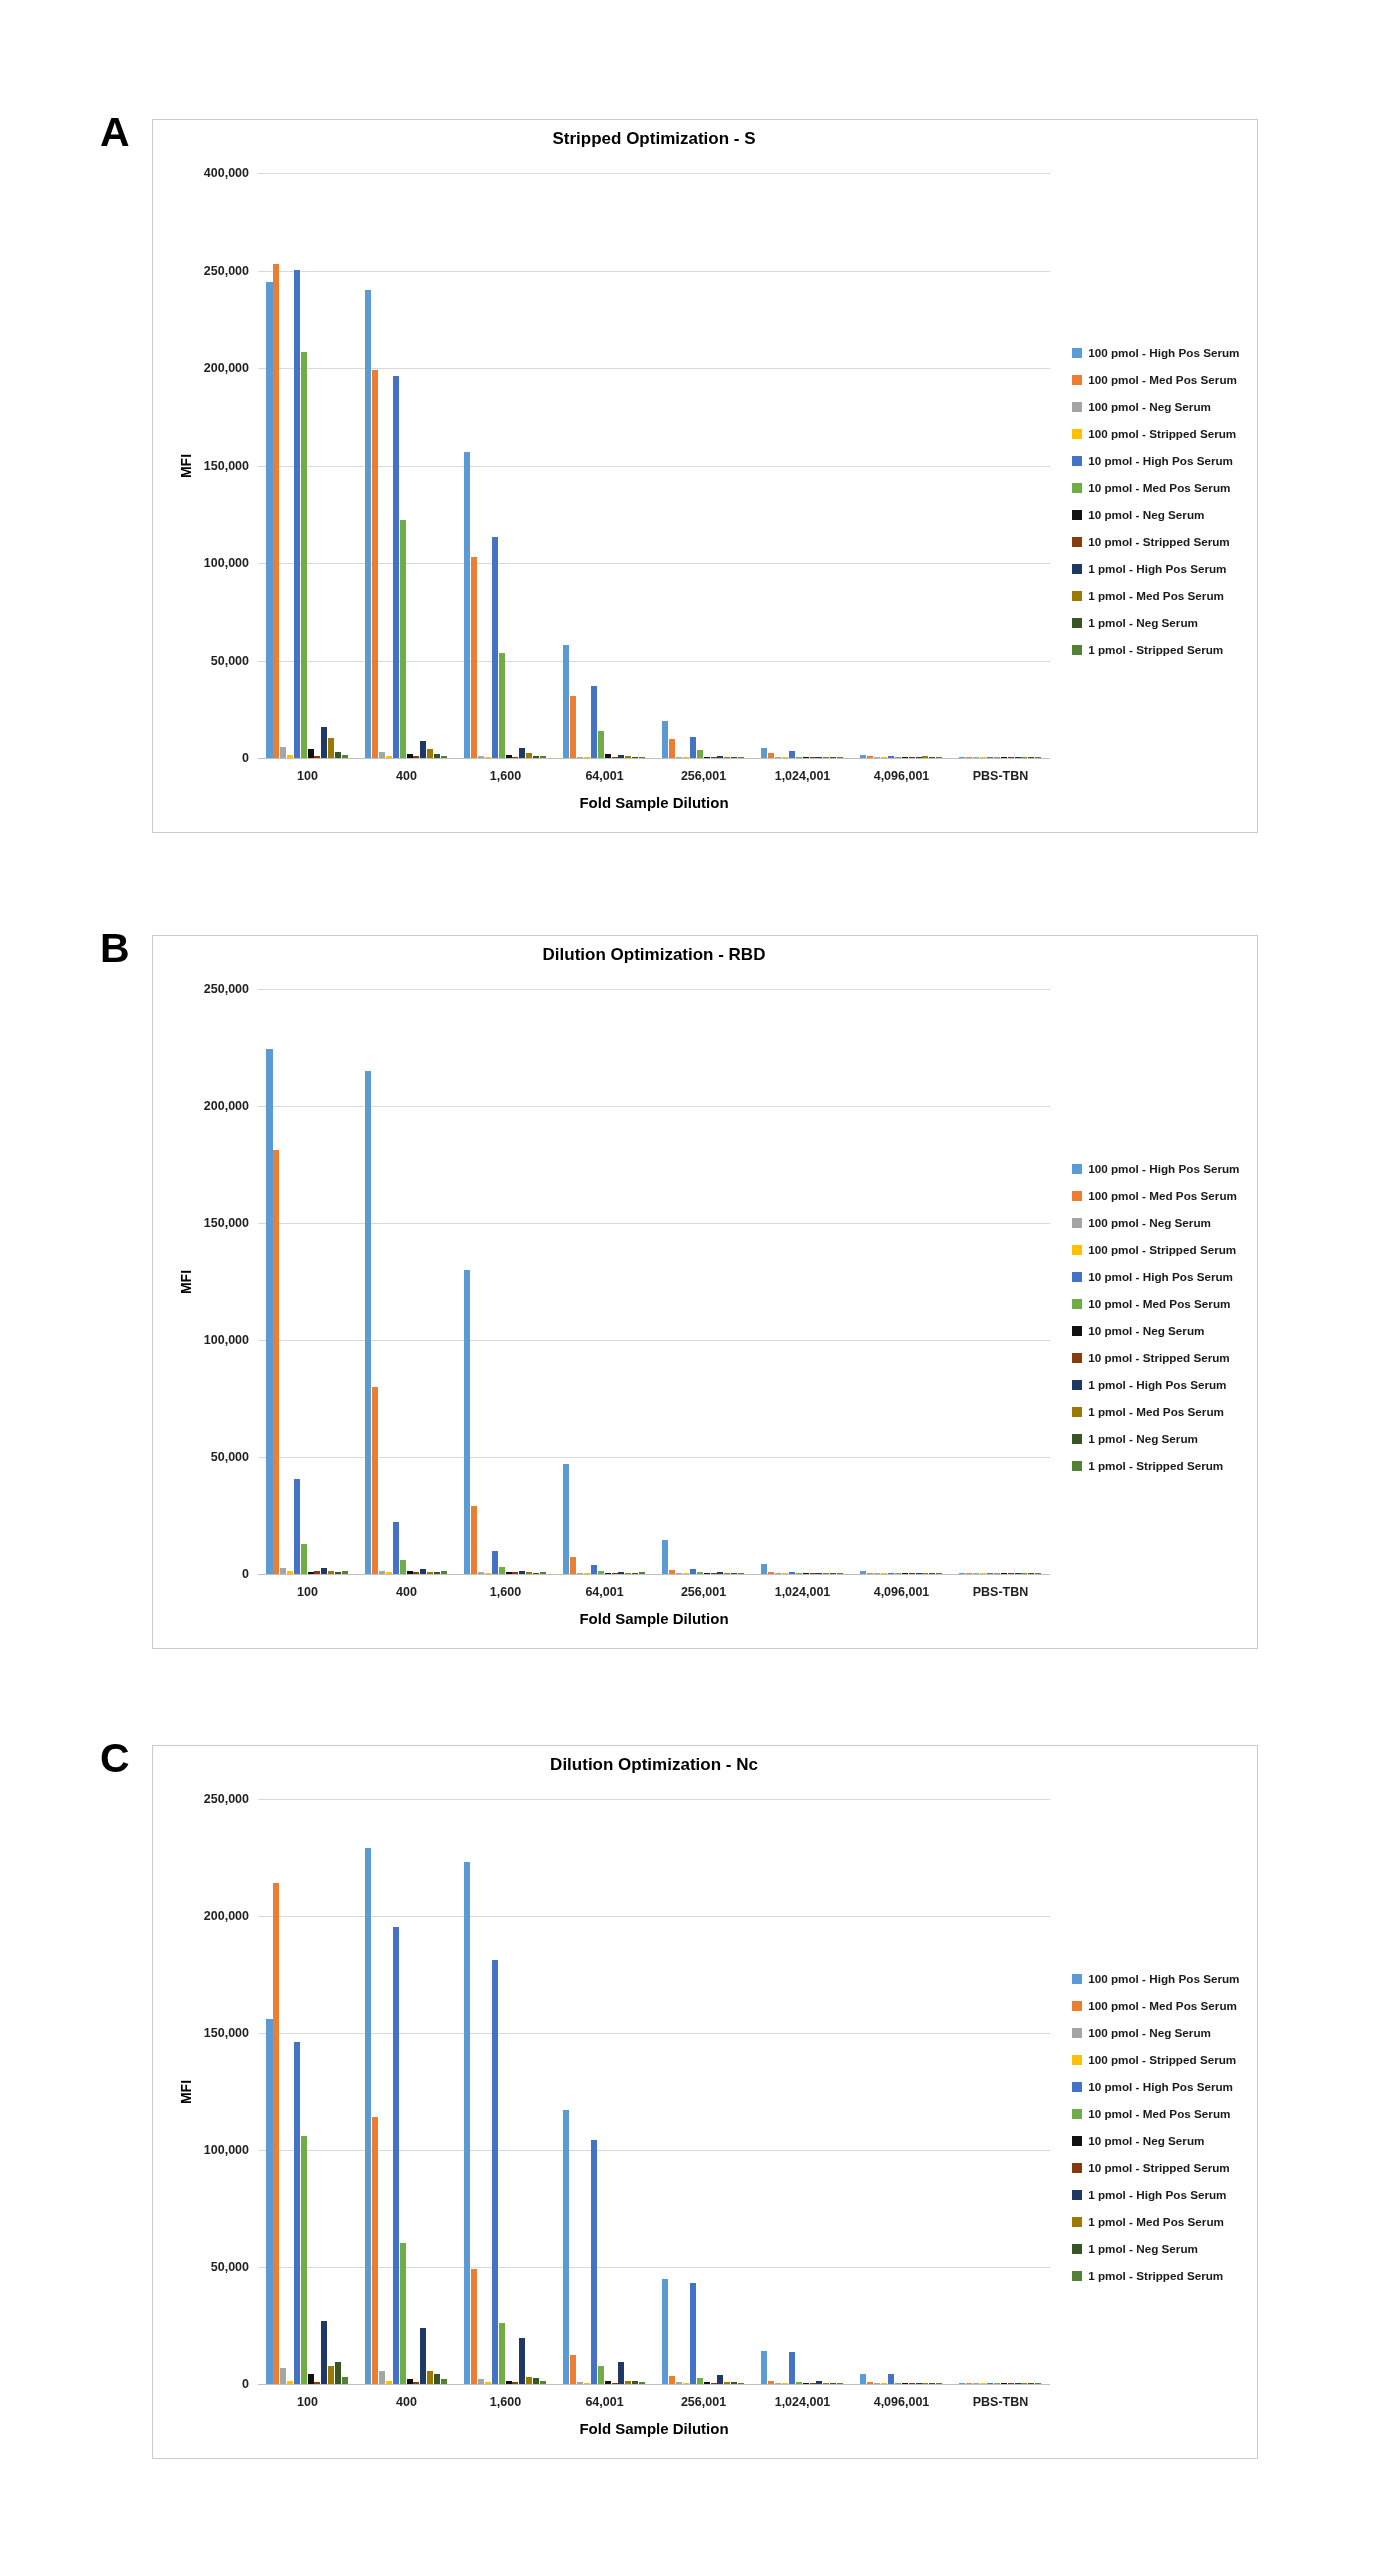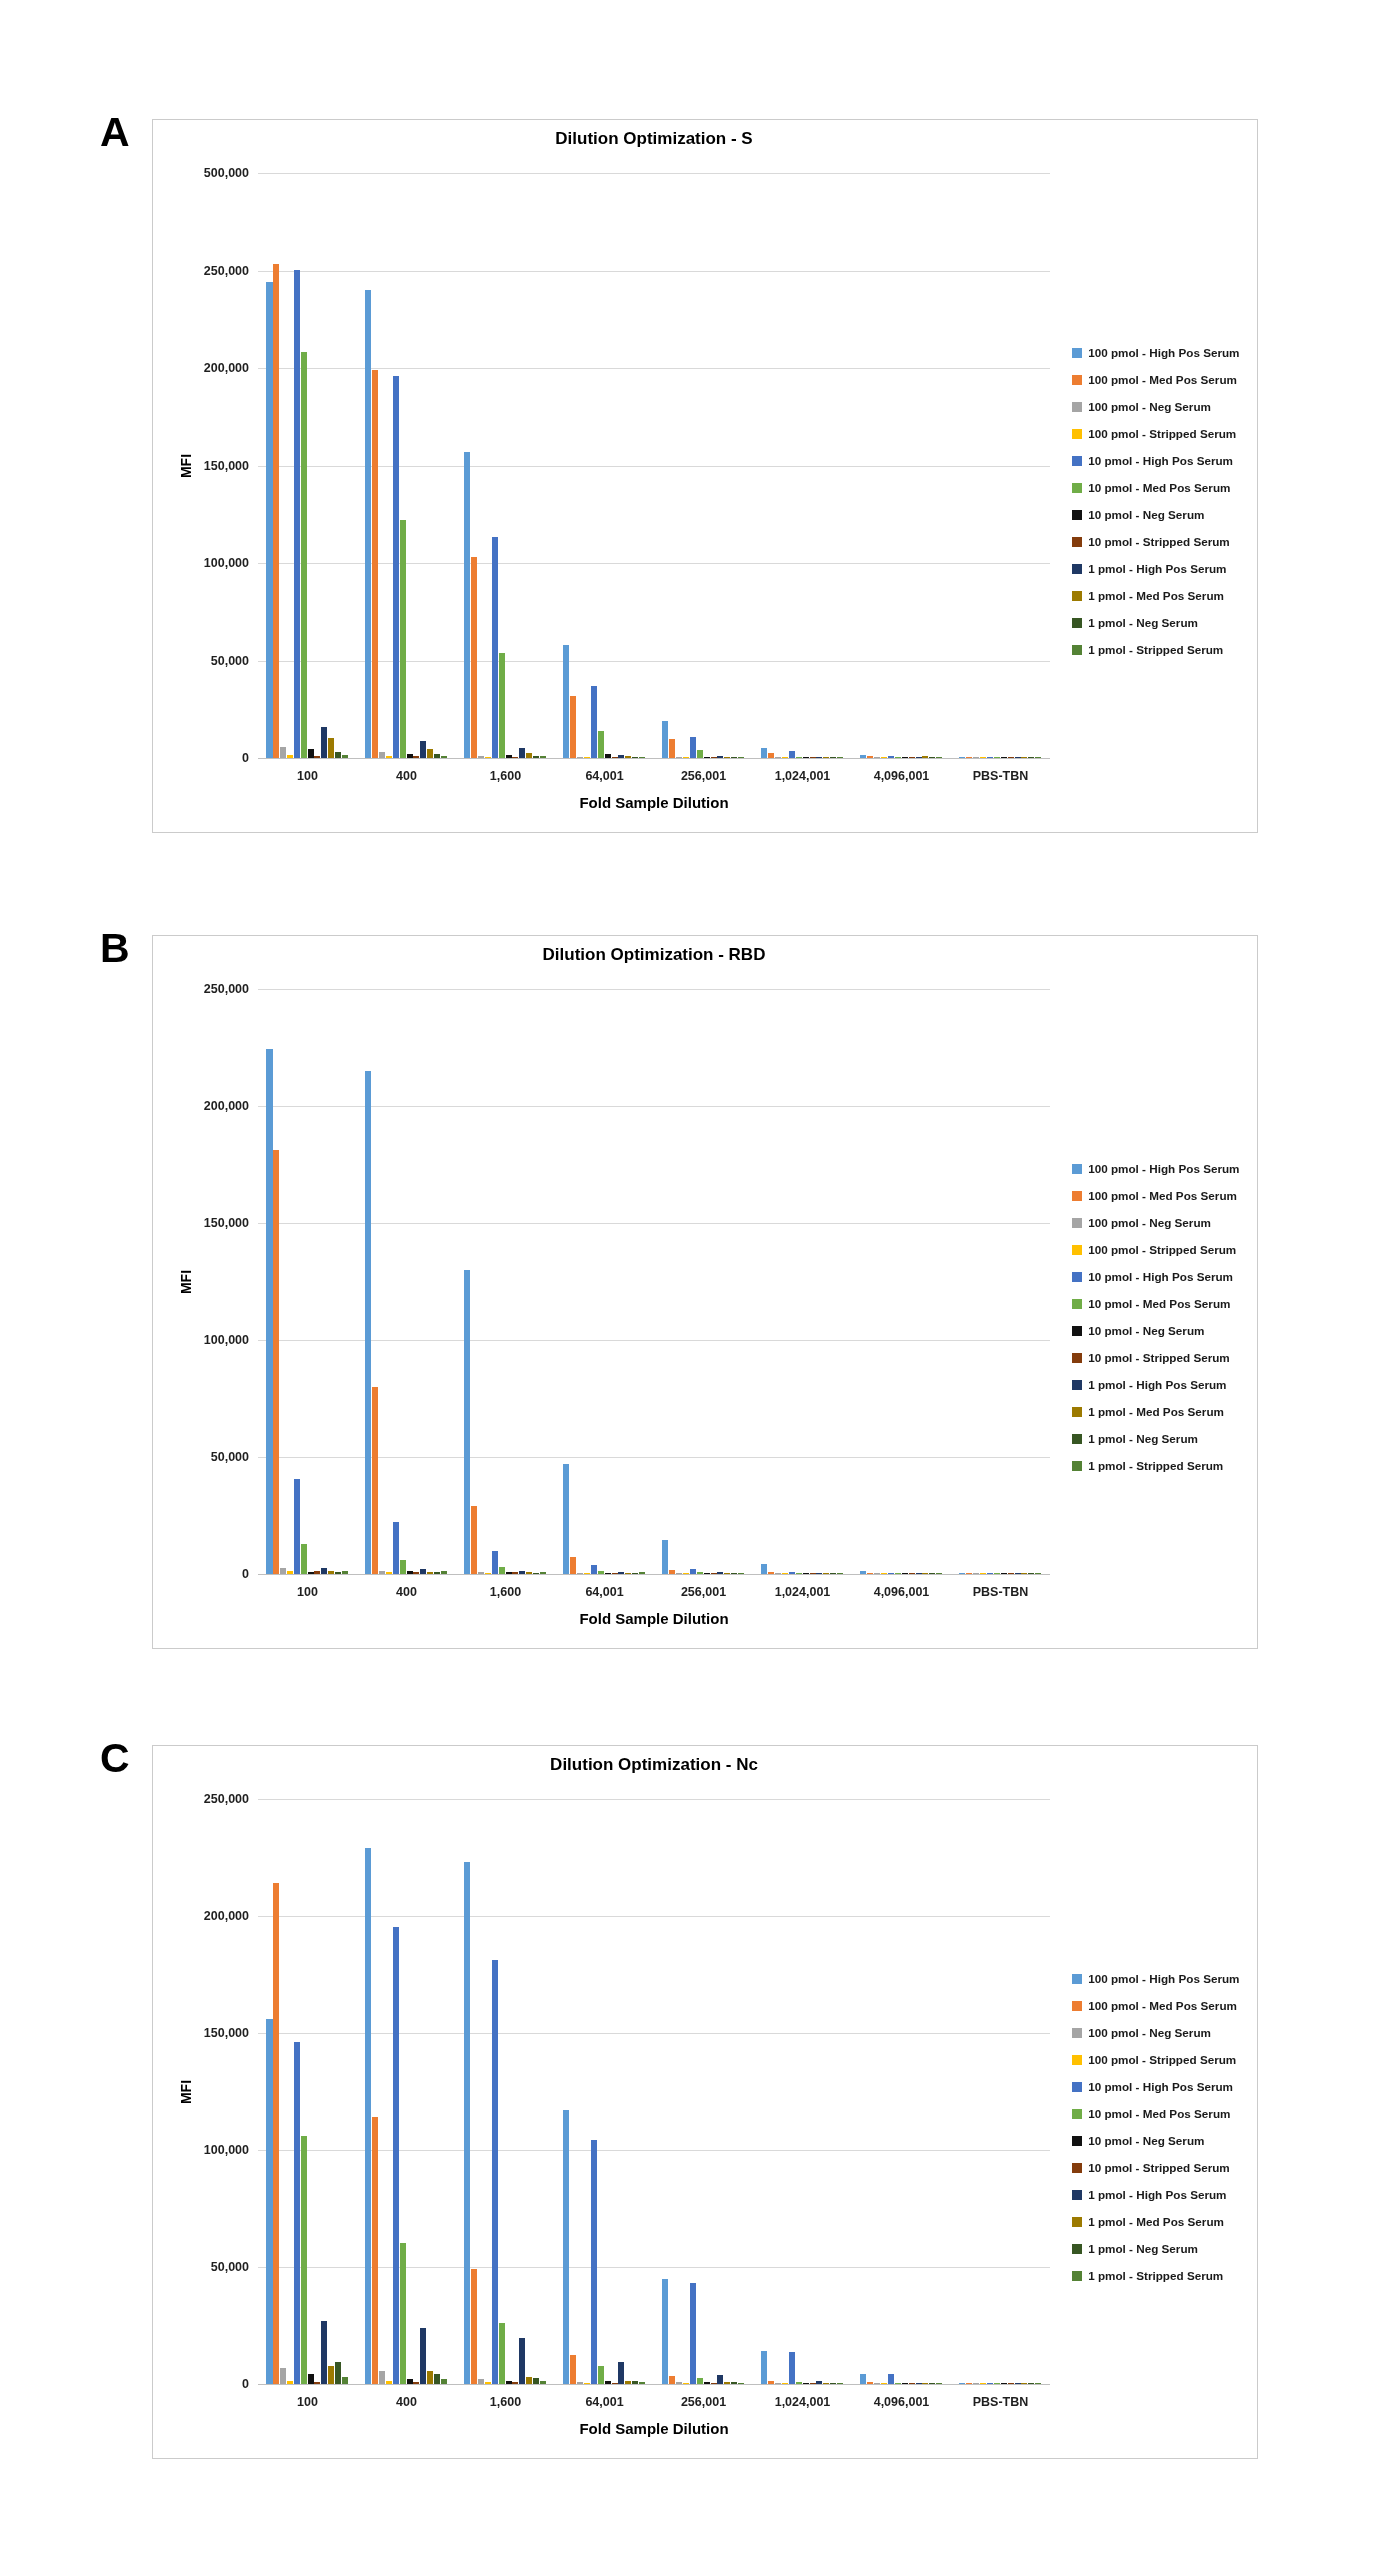--- a/index.html
+++ b/index.html
@@ -29,24 +29,24 @@
   .legend-swatch{width:10px;height:10px;margin-right:6.2px;flex:0 0 10px;}
   .legend-label{font-size:11.7px;font-weight:600;color:#1a1a1a;white-space:nowrap;}
 </style>
 </head>
 <body>
 
 <div id="page">
 
   <div class="panel-letter" style="top:112px">A</div>
   <div class="chart-box" style="top:119px">
-    <div class="chart-title">Dilution Optimization - S</div>
+    <div class="chart-title">Stripped Optimization - S</div>
     <div class="y-axis-title">MFI</div>
     <div class="y-ticks">
-        <div class="y-tick" style="top: -7px;">500,000</div>
+        <div class="y-tick" style="top: -7px;">400,000</div>
         <div class="y-tick" style="top: 91px;">250,000</div>
         <div class="y-tick" style="top: 188px;">200,000</div>
         <div class="y-tick" style="top: 286px;">150,000</div>
         <div class="y-tick" style="top: 383px;">100,000</div>
         <div class="y-tick" style="top: 481px;">50,000</div>
         <div class="y-tick" style="top: 578px;">0</div>
       </div>
     <div class="plot-area">
         <div class="gridline" style="top: 0px;"></div>
         <div class="gridline" style="top: 98px;"></div>

